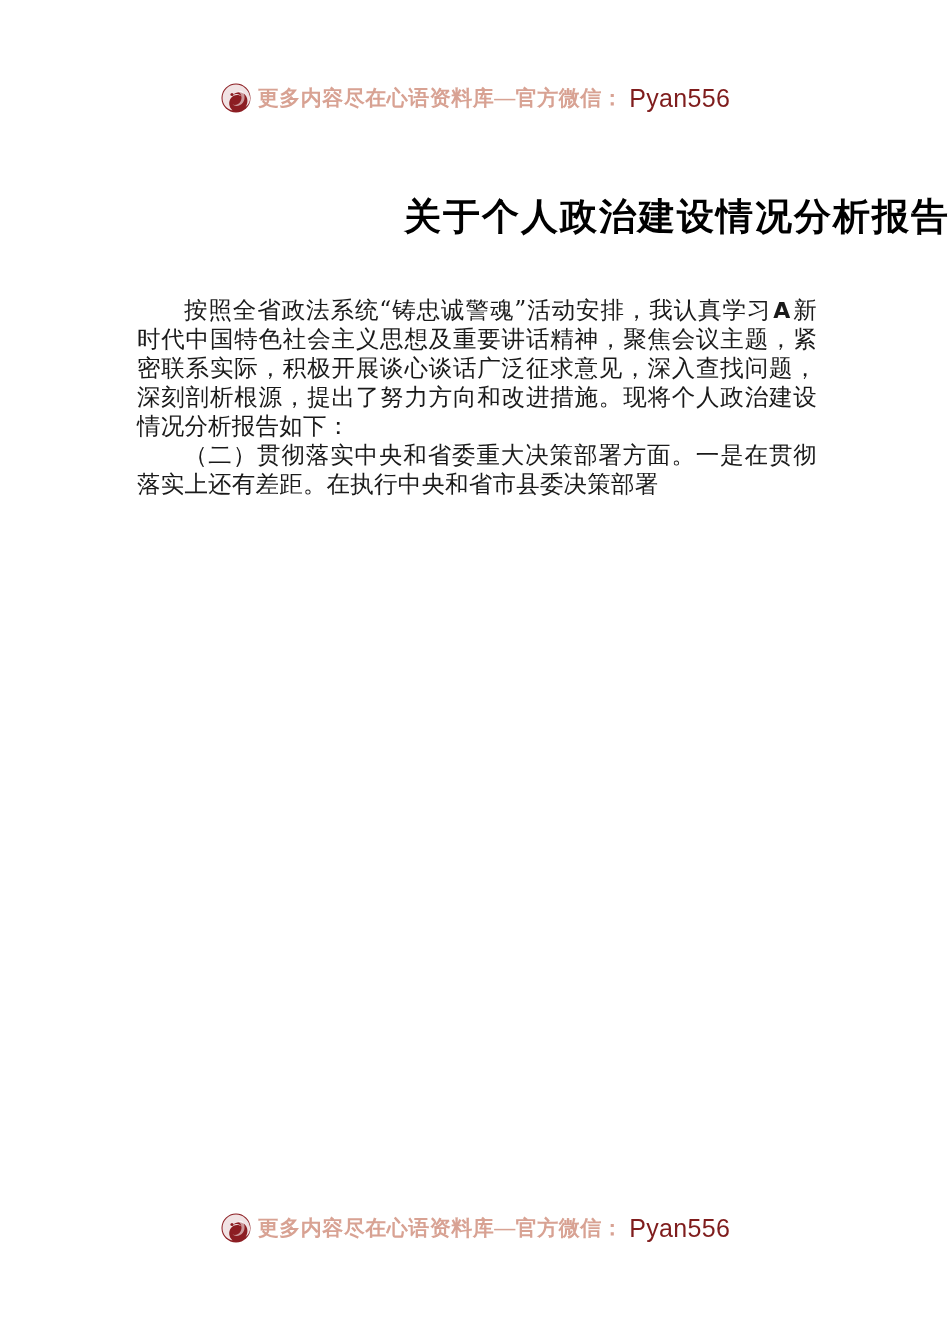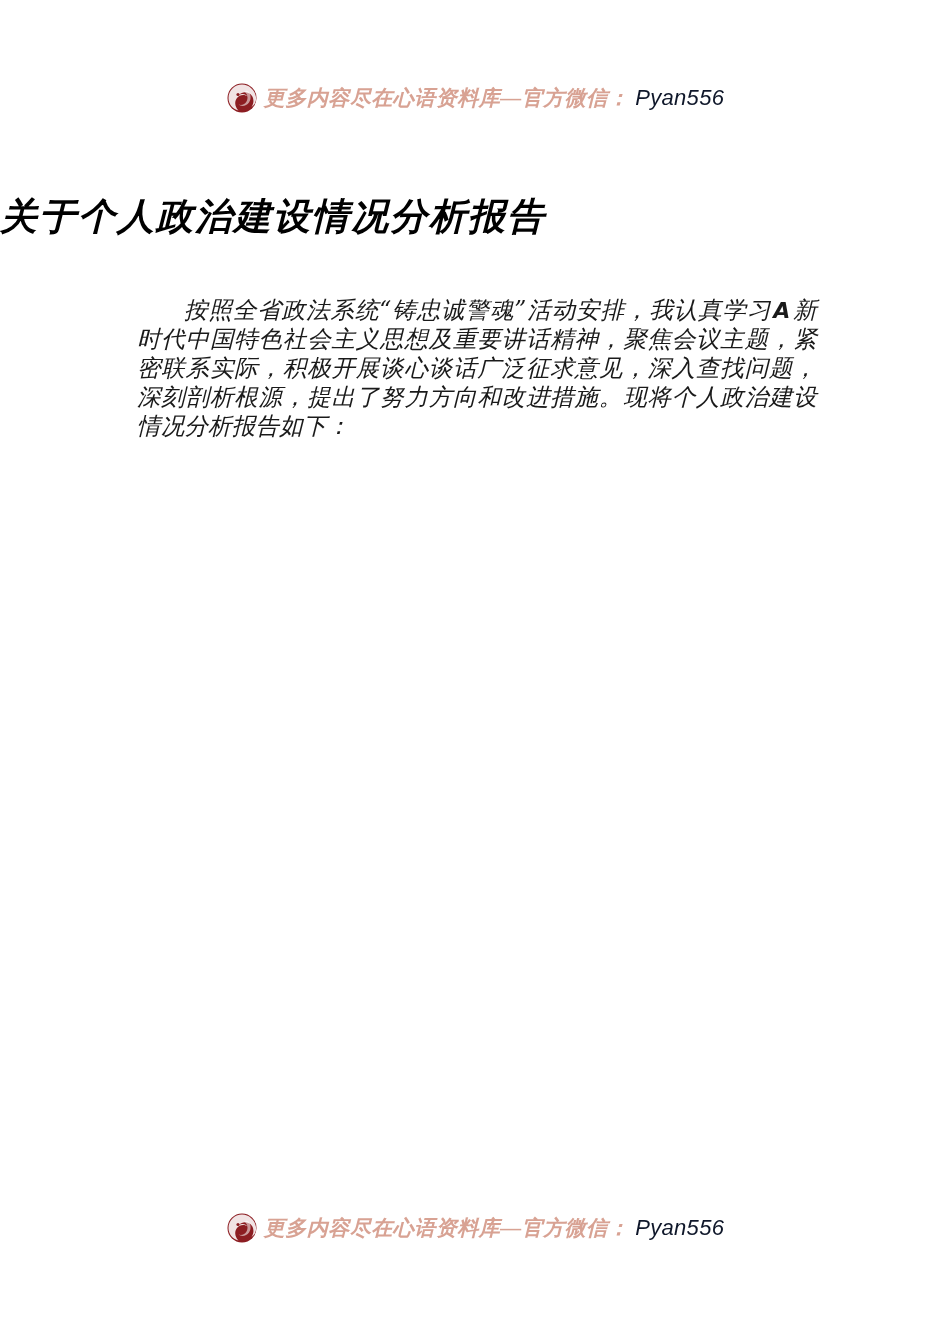--- a/index.html
+++ b/index.html
@@ -16,21 +16,20 @@
     color: #000000;
   }
 
   .page {
     width: 950px;
     height: 1344px;
     box-sizing: border-box;
     padding: 1px;
     position: relative;
     background: #ffffff;
-    font-style: italic;
   }
 
   
   .watermark {
     position: absolute;
     left: 0;
     width: 950px;
     display: flex;
     align-items: center;
     justify-content: center;
@@ -54,35 +53,35 @@
     color: #d8a293;
     white-space: nowrap;
     line-height: 1;
   }
   .wm-text-cn {
     font-family: "Liberation Serif", "DejaVu Serif", serif;
     font-weight: 700;
   }
   .wm-handle {
     font-family: "Liberation Sans", "DejaVu Sans", sans-serif;
-    font-size: 22px;
+    font-size: 25px;
     font-weight: 400;
-    color: #0f172a;
+    color: #7f1d1d;
     white-space: nowrap;
     line-height: 1;
     letter-spacing: 0.3px;
   }
 
   
   .doc-title {
     position: absolute;
     top: 168px;
     left: 0;
     width: 950px;
-    text-align: left;
+    text-align: right;
     font-family: "DejaVu Sans", "Liberation Sans", sans-serif;
     font-size: 37px;
     font-weight: 700;
     letter-spacing: 2px;
     color: #000000;
     line-height: 1.3;
   }
 
   
   .doc-body {
@@ -126,20 +125,21 @@
       <circle cx="24" cy="25" r="3.2" fill="#8c1d22"></circle>
     </svg>
     <span class="wm-text wm-text-cn">更多内容尽在心语资料库—官方微信：</span>
     <span class="wm-handle">Pyan556</span>
   </div>
 
   <h1 class="doc-title">关于个人政治建设情况分析报告</h1>
 
   <div class="doc-body" id="doc-body">
       <p class="para indent"><span>按照全省政法系统“铸忠诚警魂”活动安排，我认真学习</span><span class="latin">A</span><span>新时代中国特色社会主义思想及重要讲话精神，聚焦会议主题，紧密联系实际，积极开展谈心谈话广泛征求意见，深入查找问题，深刻剖析根源，提出了努力方向和改进措施。现将个人政治建设情况分析报告如下：</span></p>
+      <p class="para indent"><span>（二）贯彻落实中央和省委重大决策部署方面。一是在贯彻落实上还有差距。在执行中央和省市县委决策部署</span></p>
     </div>
 
   <div class="watermark watermark-footer">
     <svg class="wm-logo" viewBox="0 0 64 64" aria-hidden="true">
       <circle cx="32" cy="32" r="29" fill="#8c1d22"></circle>
       <path d="M32 5 C17 5 5 17 5 32 C5 44 13 54 25 57 C18 50 16 40 22 32 C27 25 38 24 44 30 C40 24 32 22 26 26 C33 18 46 19 52 28 C56 34 56 43 51 50 C58 45 61 38 60 30 C58 16 46 5 32 5 Z" fill="#ffffff" opacity="0.88"></path>
       <path d="M44 18 C50 24 51 34 46 41 C41 48 31 50 25 45 C31 47 38 45 41 39 C45 32 43 23 36 19 C39 17 42 17 44 18 Z" fill="#ffffff" opacity="0.55"></path>
       <circle cx="24" cy="25" r="3.2" fill="#8c1d22"></circle>
     </svg>
     <span class="wm-text wm-text-cn">更多内容尽在心语资料库—官方微信：</span>

